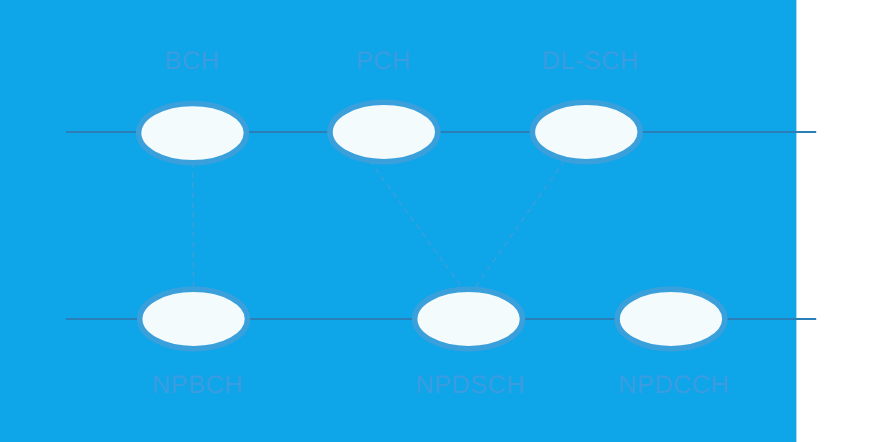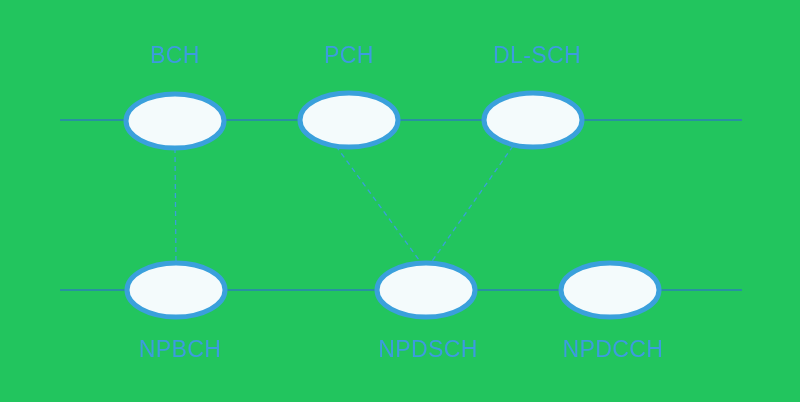--- a/index.html
+++ b/index.html
@@ -8,23 +8,23 @@
     background: #ffffff;
   }
   body {
     width: 800px;
     height: 402px;
     overflow: hidden;
     font-family: "Liberation Sans", sans-serif;
   }
   #diagram-root {
     position: relative;
-    width: 800px;
+    width: 724px;
     height: 402px;
-    background: #22c55e;
+    background: #0ea5e9;
   }
   svg#channel-map {
     display: block;
     width: 800px;
     height: 402px;
   }
   .node-label {
     font-family: "Liberation Sans", sans-serif;
     font-size: 23px;
     fill: #3d9bdf;

